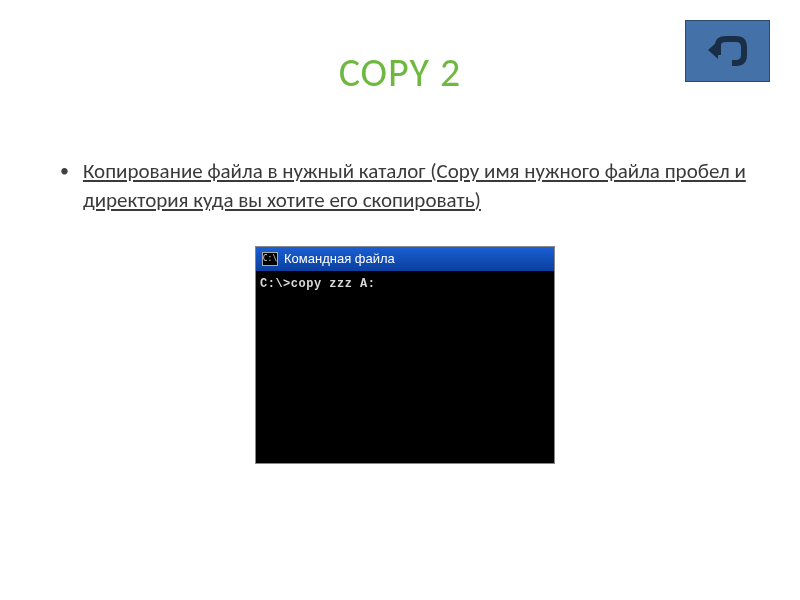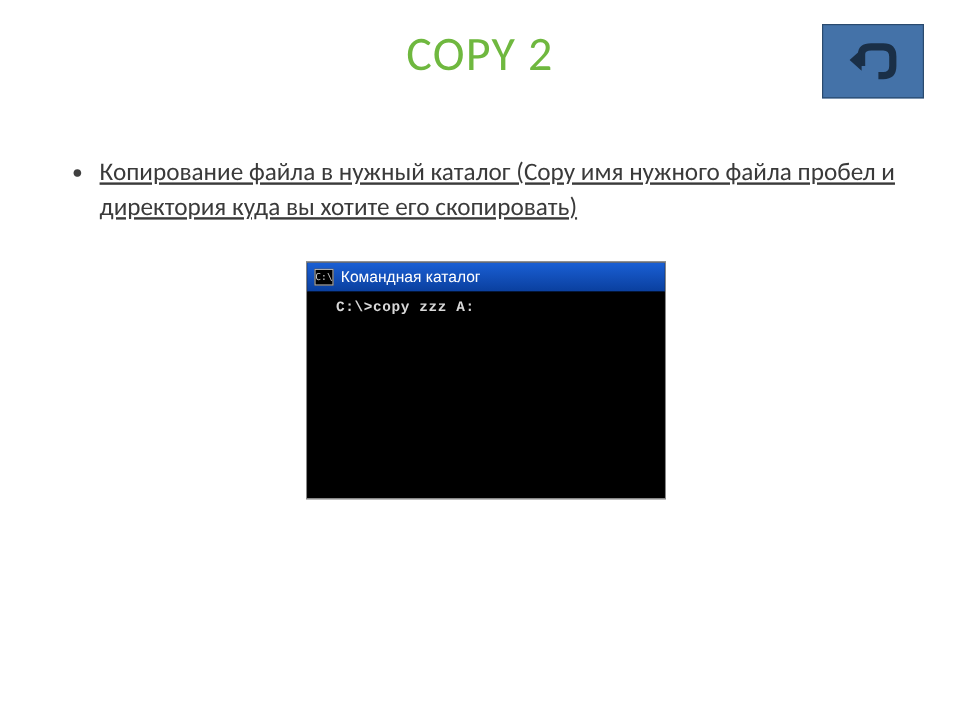--- a/index.html
+++ b/index.html
@@ -26,21 +26,21 @@
     }
     .back-icon {
       width: 48px;
       height: 32px;
     }
     .slide-title {
       text-align: center;
       color: #6fb83f;
       font-size: 40px;
       font-weight: 400;
-      margin-top: 20px;
+      margin-top: 48px;
       letter-spacing: 1px;
     }
     .content-area {
       margin-top: 60px;
       padding: 0 50px 0 60px;
     }
     .bullet-item {
       display: flex;
       align-items: flex-start;
       color: #3a3a3a;
@@ -81,22 +81,22 @@
       margin-right: 6px;
       display: inline-flex;
       align-items: center;
       justify-content: center;
       font-size: 8px;
       color: #ccc;
       font-family: monospace;
     }
     .terminal-body {
       background: #000000;
-      height: 172px;
-      padding: 6px 24px;
+      height: 192px;
+      padding: 6px 4px;
       color: #d8d8d8;
       font-family: "Lucida Console", "Courier New", monospace;
       font-size: 12px;
       font-weight: bold;
       letter-spacing: 0.5px;
     }
   </style>
 </head>
 <body>
 
@@ -111,19 +111,19 @@
 
 <div class="content-area">
   <div class="bullet-item">
     <span class="bullet-marker">•</span>
     <span class="bullet-text">Копирование файла в нужный каталог (Copy имя нужного файла пробел и директория куда вы хотите его скопировать)</span>
   </div>
 
   <div class="terminal-window">
     <div class="terminal-titlebar">
       <span class="terminal-icon">C:\</span>
-      <span>Командная каталог</span>
+      <span>Командная файла</span>
     </div>
     <div class="terminal-body">
       <div>C:\&gt;copy zzz A:</div>
     </div>
   </div>
 </div>
 
 </body></html>

